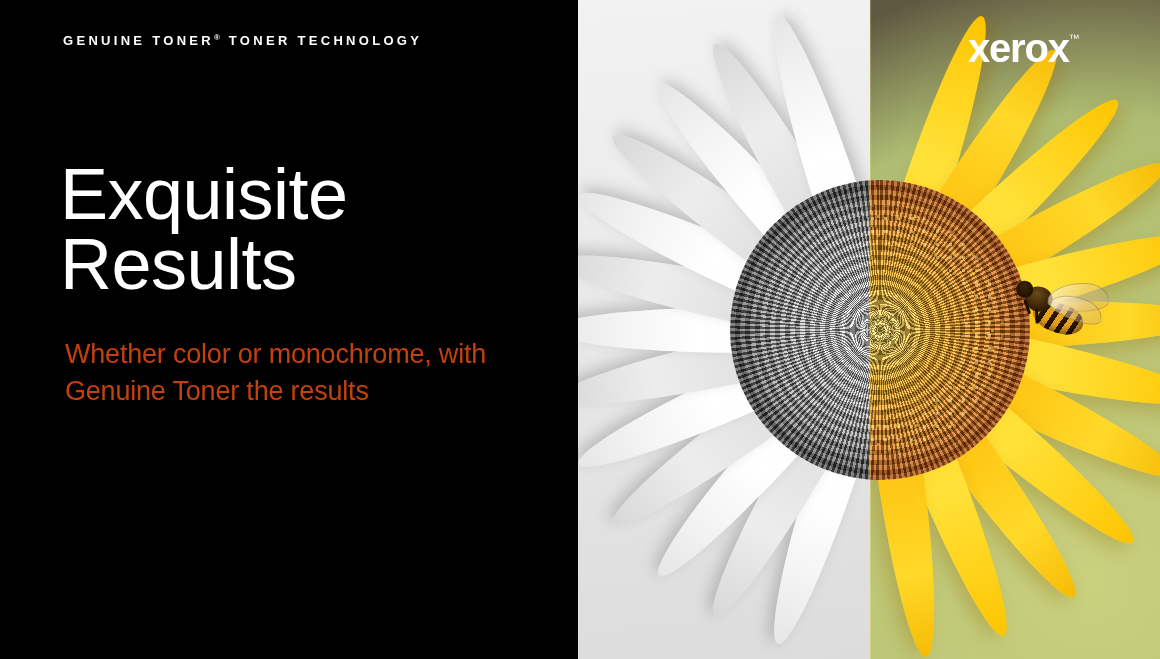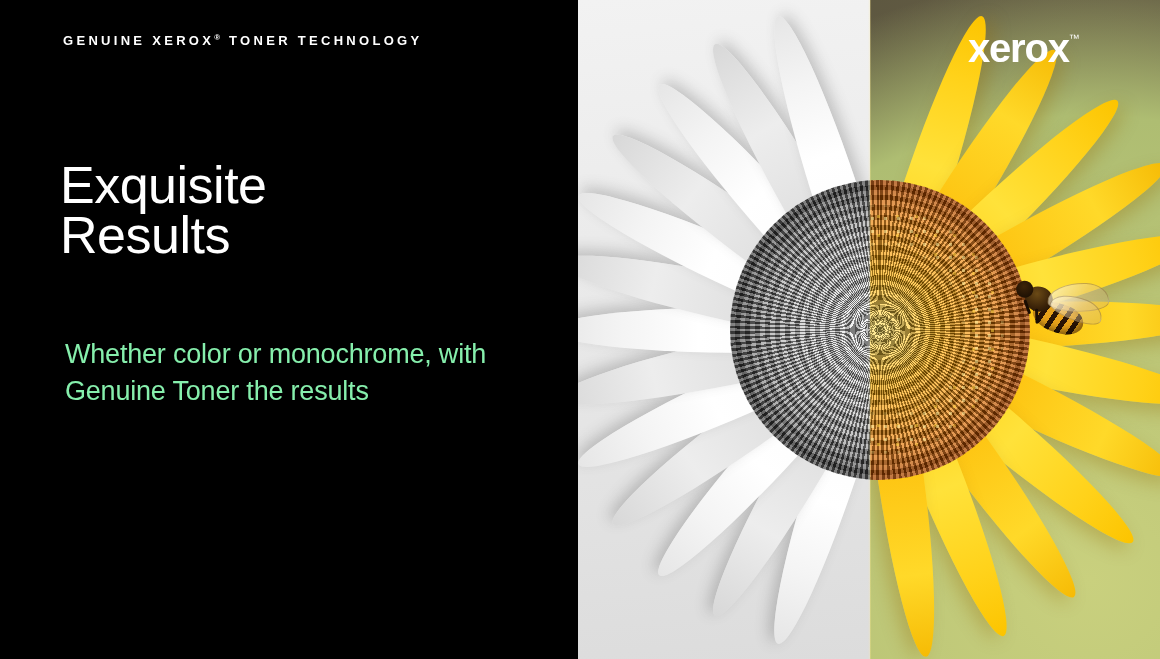--- a/index.html
+++ b/index.html
@@ -38,31 +38,31 @@
   .eyebrow .reg {
     font-size: 8px;
     vertical-align: 5px;
     letter-spacing: 2px;
   }
   .headline {
     position: absolute;
     left: 60px;
     top: 160px;
     color: #ffffff;
-    font-size: 52px;
+    font-size: 72px;
     font-weight: 300;
     line-height: 0.97;
     letter-spacing: -0.5px;
   }
   .headline span { display: block; }
   .body-copy {
     position: absolute;
     left: 65px;
     top: 336px;
-    color: #86efac;
+    color: #c2410c;
     font-size: 27px;
     font-weight: 300;
     line-height: 37px;
     letter-spacing: -0.2px;
   }
   .body-copy span { display: block; white-space: nowrap; }
 
   
   .photo {
     position: absolute;
@@ -322,21 +322,21 @@
         <div class="bee-wing w2"></div>
       </div>
     </div>
 
     <div class="seam"></div>
 
     <div class="logo"><span>xerox</span><span class="tm">™</span></div>
   </div>
 
   <div class="left-panel">
-    <div class="eyebrow"><span>GENUINE XEROX</span><span class="reg">®</span><span> TONER TECHNOLOGY</span></div>
+    <div class="eyebrow"><span>GENUINE TONER</span><span class="reg">®</span><span> TONER TECHNOLOGY</span></div>
 
     <div class="headline">
       <span>Exquisite</span>
       <span>Results</span>
     </div>
 
     <div class="body-copy">
       <span>Whether color or monochrome, with</span>
       <span>Genuine Toner the results</span>
     </div>

